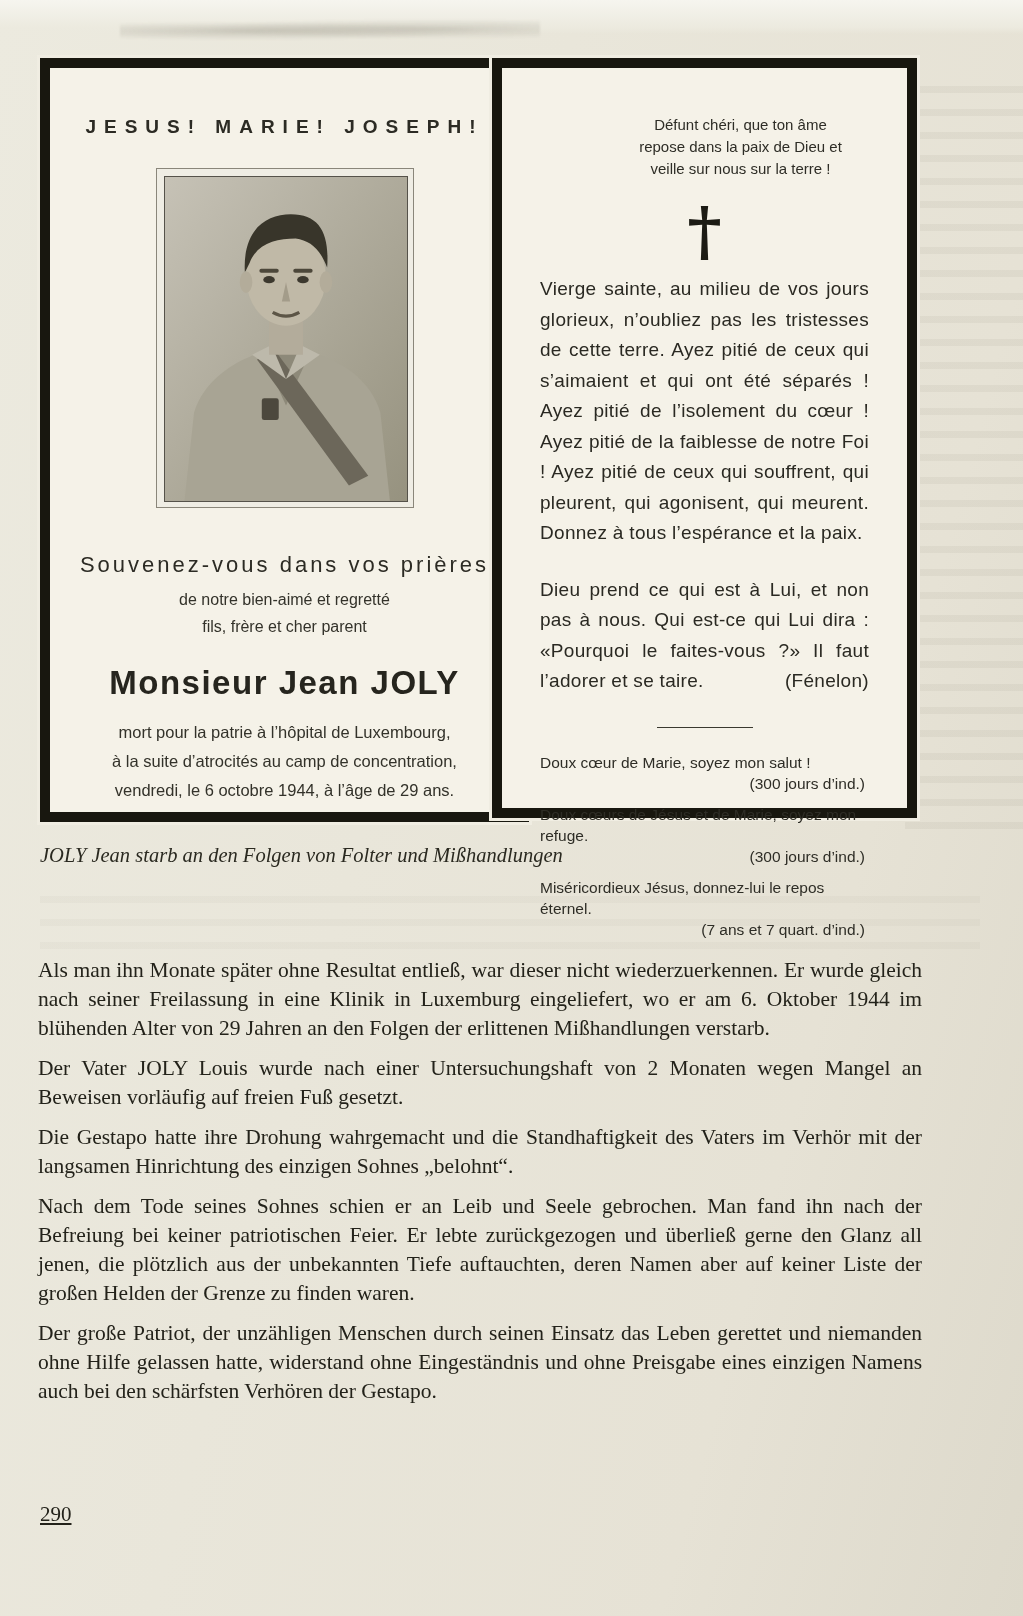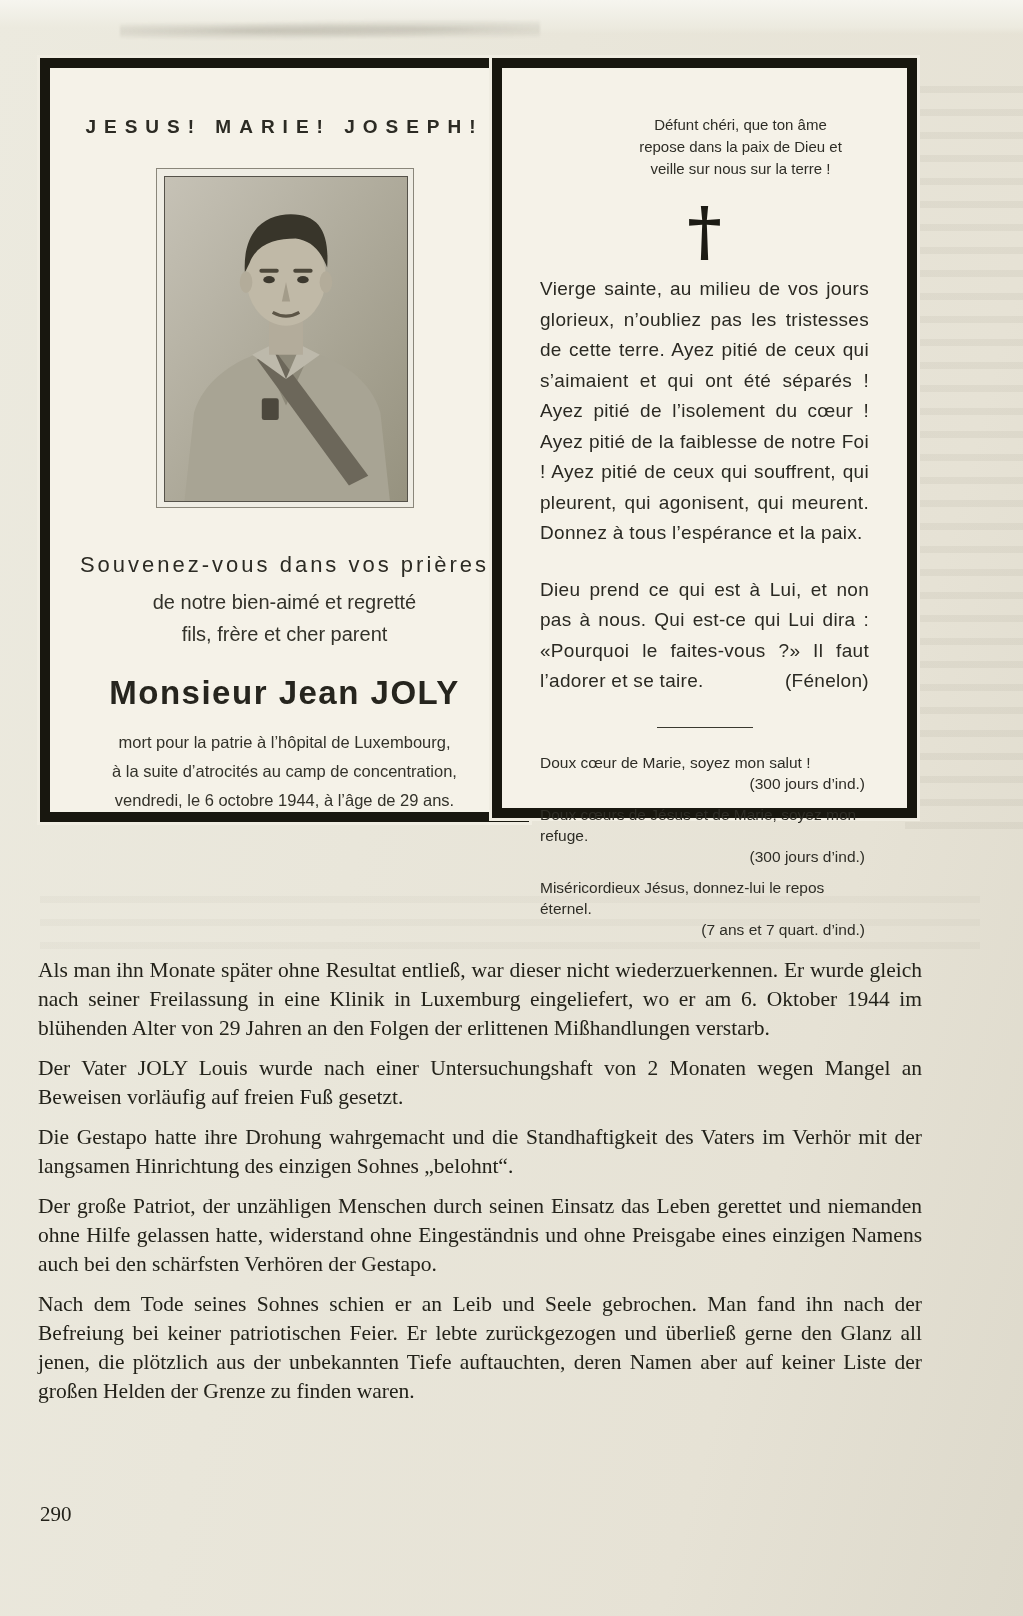--- a/index.html
+++ b/index.html
@@ -57,21 +57,21 @@
   .photo{
     width:100%;height:100%;
     border:1px solid #55524a;
     background:linear-gradient(160deg,#c9c5ba 0%,#b5b1a5 55%,#9b978b 100%);
     overflow:hidden;
   }
   .photo svg{display:block;width:100%;height:100%;}
   .souvenez{
     margin-top:44px;font-size:22px;letter-spacing:3px;color:#2c2b24;font-weight:500;
   }
-  .sub-line{font-size:20px;margin-top:13px;color:#33322a;}
+  .sub-line{font-size:16px;margin-top:13px;color:#33322a;}
   .sub-line + .sub-line{margin-top:9px;}
   .deceased-name{
     margin-top:28px;font-size:33px;letter-spacing:1.5px;color:#26251e;font-weight:700;
   }
   .death-lines{margin-top:16px;font-size:16.5px;line-height:29px;color:#33322a;}
 
   .right-inner{padding:46px 38px 26px;box-sizing:border-box;height:100%;}
   .epigraph{
     margin-left:72px;text-align:center;
     font-size:15px;line-height:22px;color:#2e2d26;
@@ -103,21 +103,21 @@
   .body-text{
     position:absolute;left:38px;top:956px;width:884px;
     font-family:"Liberation Serif", serif;
     font-size:21.5px;line-height:29px;color:#23221a;
     text-align:justify;
   }
   .body-text p{margin:0 0 11px;}
   .page-number{
     position:absolute;left:40px;top:1502px;
     font-family:"Liberation Serif", serif;
-    font-size:21px;color:#23221a;
+    font-size:21px;color:#23221a;text-decoration:underline;
   }
 </style>
 </head>
 <body>
 
 <div class="page">
 
   <div class="scan-top"></div>
   <div class="scan-smudge"></div>
   <div class="scan-bleed bleed-right"></div>
@@ -209,24 +209,25 @@
         <div>Doux cœurs de Jésus et de Marie, soyez mon refuge.</div>
         <div class="note">(300 jours d’ind.)</div>
       </div>
       <div class="indulgence">
         <div>Miséricordieux Jésus, donnez-lui le repos éternel.</div>
         <div class="note">(7 ans et 7 quart. d’ind.)</div>
       </div>
     </div>
   </div>
 
+  <div class="caption">JOLY Jean starb an den Folgen von Folter und Mißhandlungen</div>
 
   <div class="body-text">
     <p>Als man ihn Monate später ohne Resultat entließ, war dieser nicht wiederzuerkennen. Er wurde gleich nach seiner Freilassung in eine Klinik in Luxemburg eingeliefert, wo er am 6. Oktober 1944 im blühenden Alter von 29 Jahren an den Folgen der erlittenen Mißhandlungen verstarb.</p>
     <p>Der Vater JOLY Louis wurde nach einer Untersuchungshaft von 2 Monaten wegen Mangel an Beweisen vorläufig auf freien Fuß gesetzt.</p>
     <p>Die Gestapo hatte ihre Drohung wahrgemacht und die Standhaftigkeit des Vaters im Verhör mit der langsamen Hinrichtung des einzigen Sohnes „belohnt“.</p>
+    <p>Nach dem Tode seines Sohnes schien er an Leib und Seele gebrochen. Man fand ihn nach der Befreiung bei keiner patriotischen Feier. Er lebte zurückgezogen und überließ gerne den Glanz all jenen, die plötzlich aus der unbekannten Tiefe auftauchten, deren Namen aber auf keiner Liste der großen Helden der Grenze zu finden waren.</p>
     <p>Der große Patriot, der unzähligen Menschen durch seinen Einsatz das Leben gerettet und niemanden ohne Hilfe gelassen hatte, widerstand ohne Eingeständnis und ohne Preisgabe eines einzigen Namens auch bei den schärfsten Verhören der Gestapo.</p>
-    <p>Nach dem Tode seines Sohnes schien er an Leib und Seele gebrochen. Man fand ihn nach der Befreiung bei keiner patriotischen Feier. Er lebte zurückgezogen und überließ gerne den Glanz all jenen, die plötzlich aus der unbekannten Tiefe auftauchten, deren Namen aber auf keiner Liste der großen Helden der Grenze zu finden waren.</p>
   </div>
 
   <div class="page-number">290</div>
 
 </div>
 
 </body></html>

